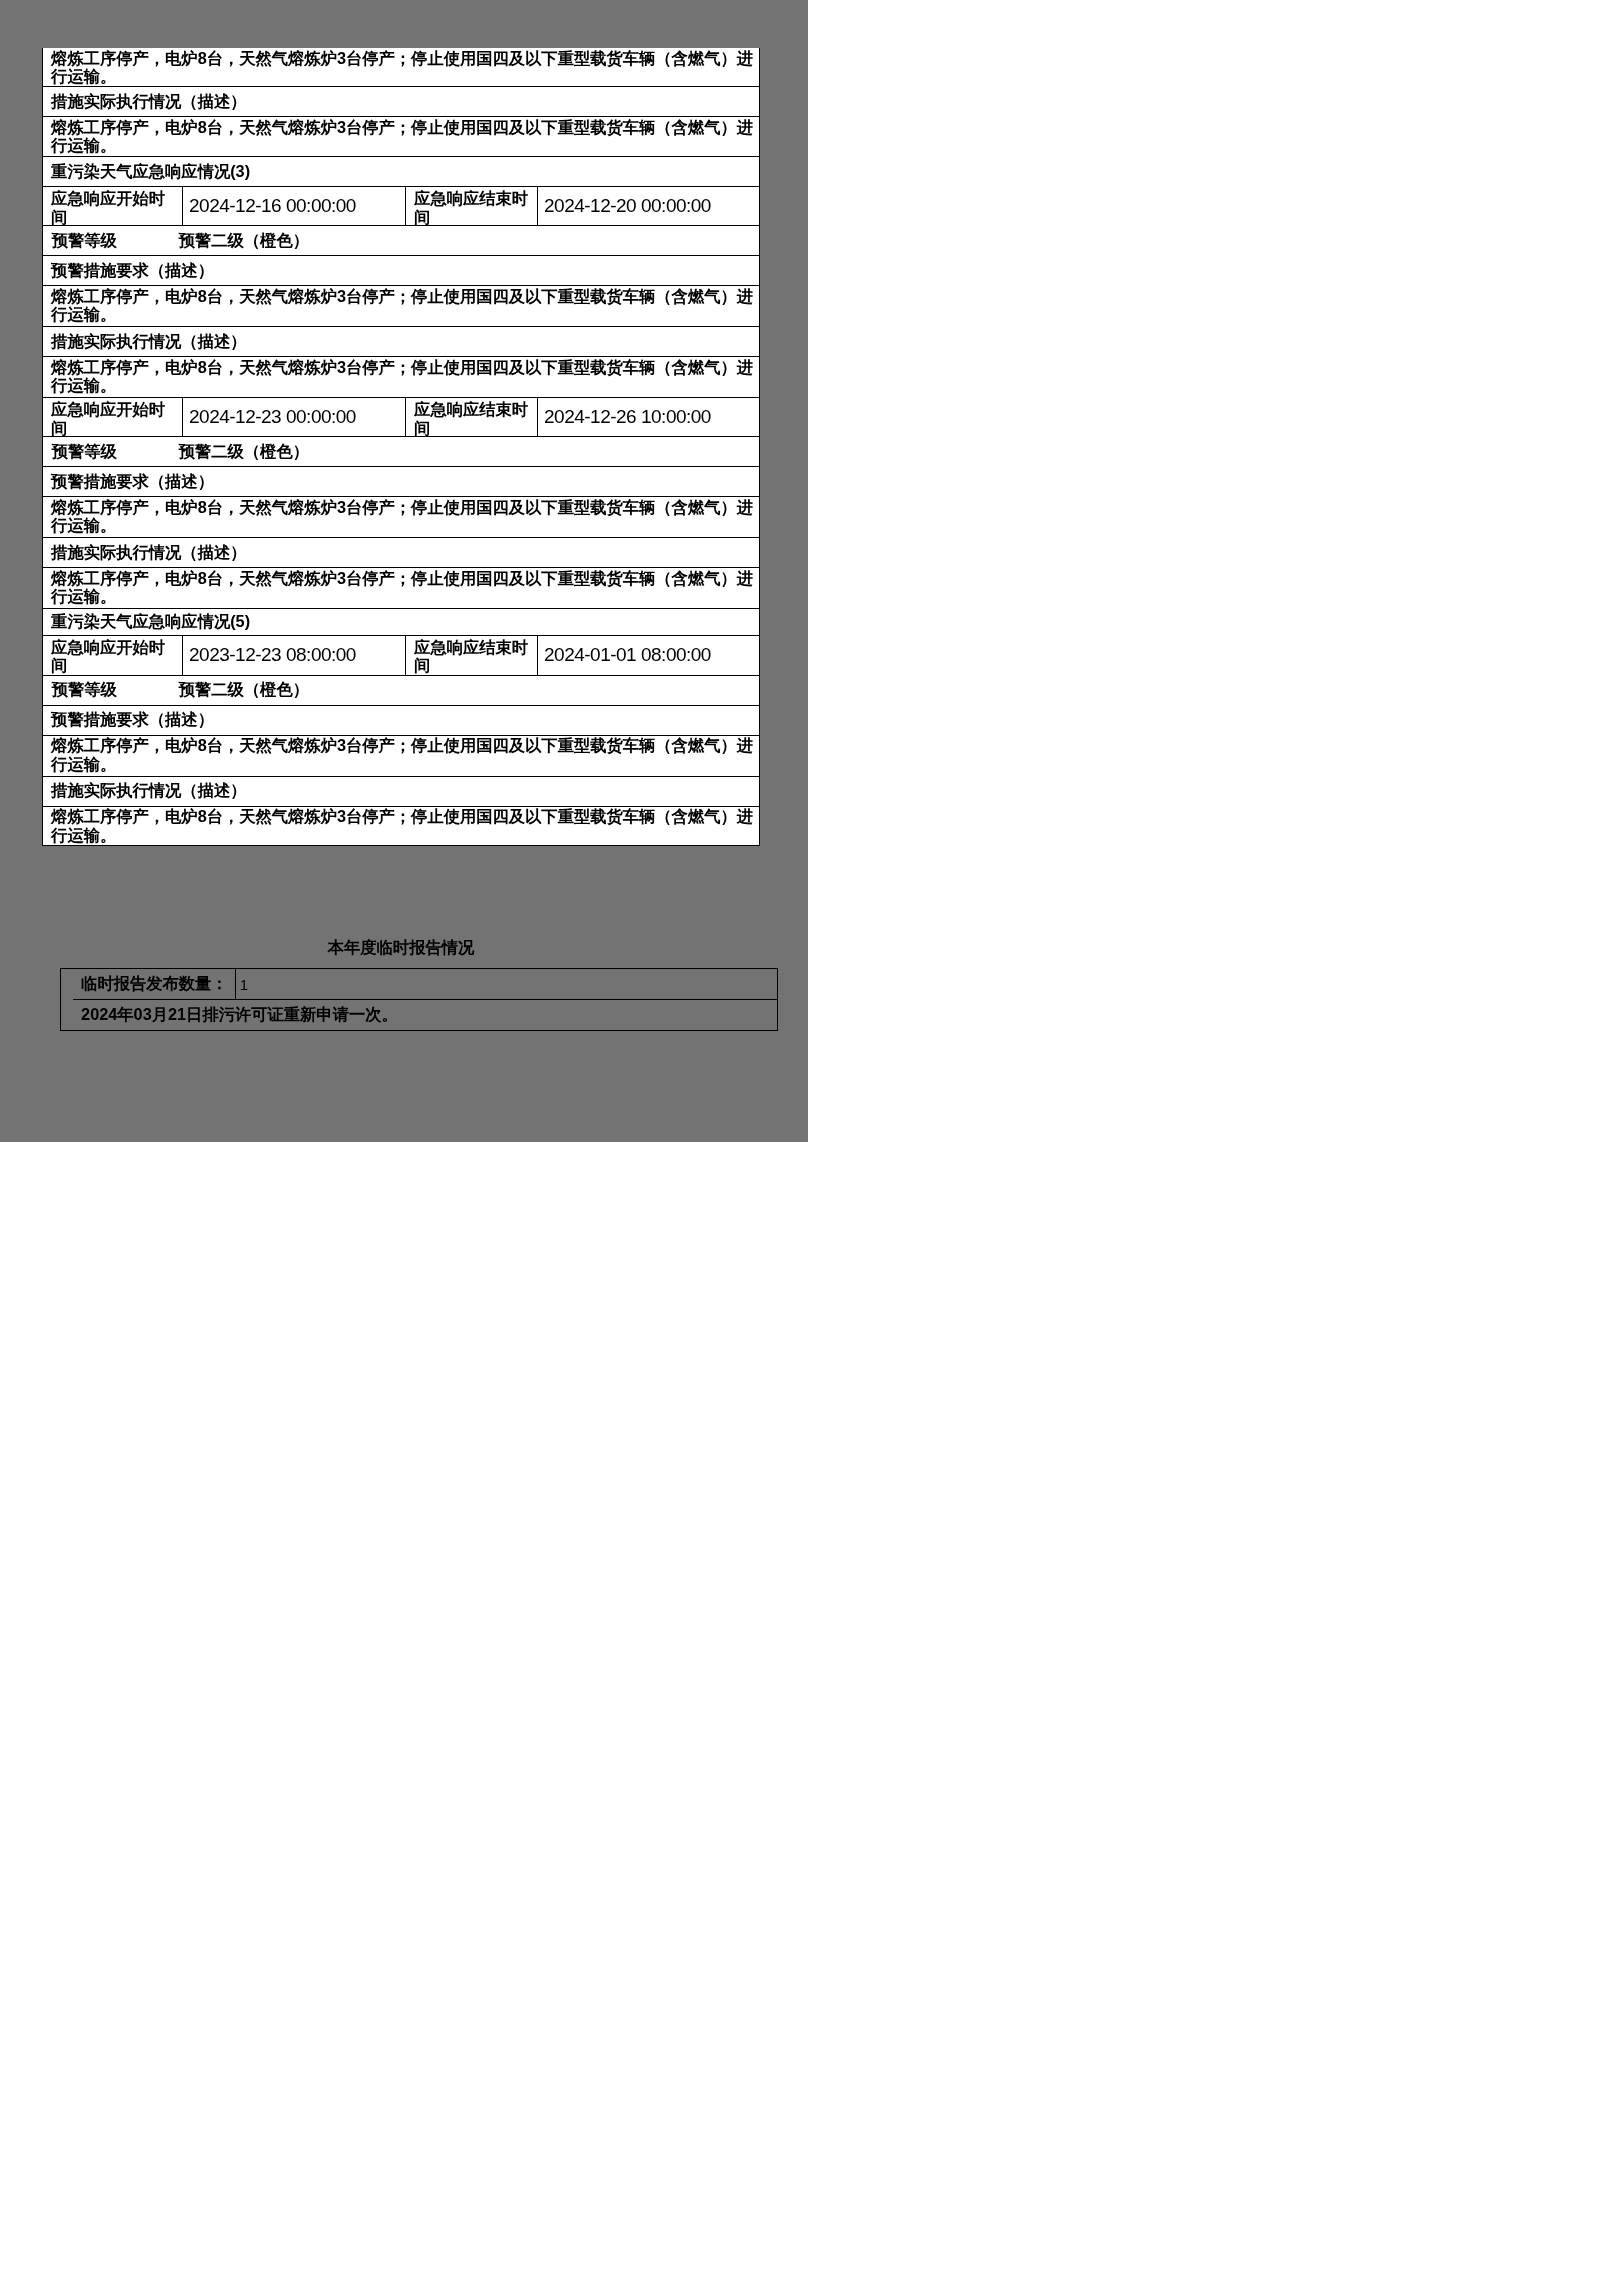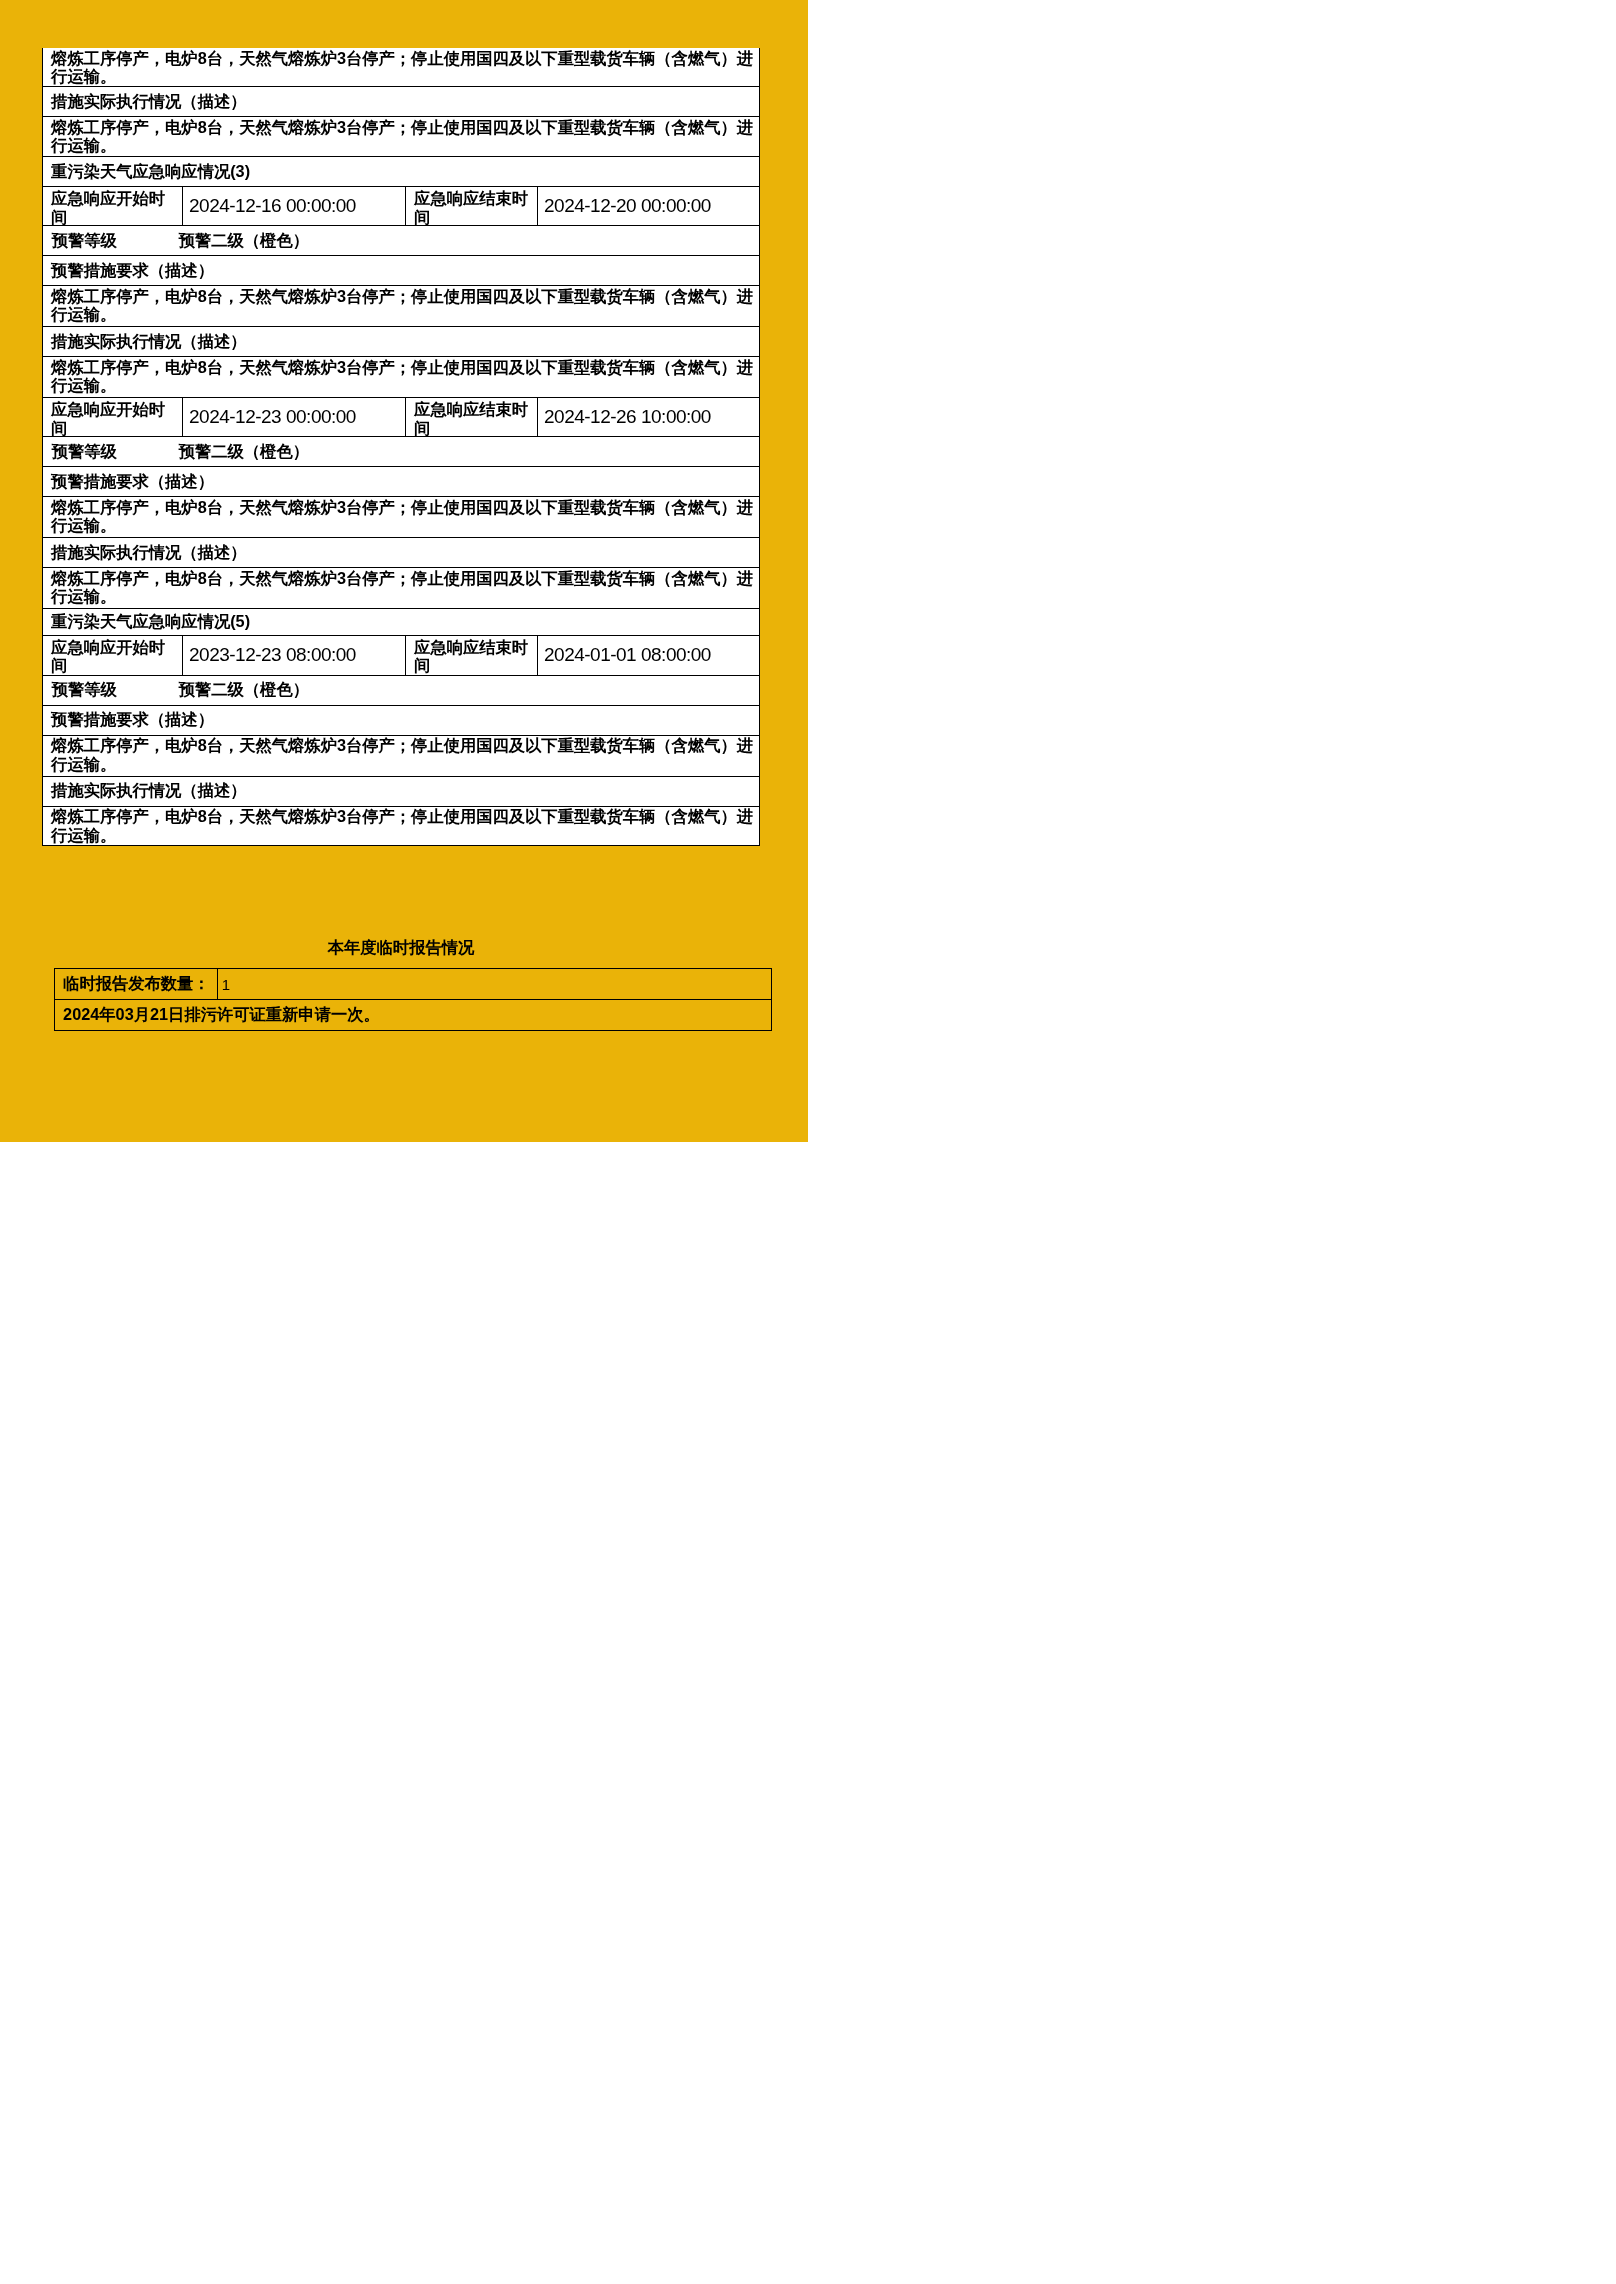--- a/index.html
+++ b/index.html
@@ -1,20 +1,20 @@
 <!DOCTYPE html>
 <html style="font-size:8.7px"><head>
 <meta charset="utf-8">
 <style>
   html,body{margin:0;padding:0;background:#ffffff;}
   .page{
     position:relative;
     width:808px;
     height:1142px;
-    background:#eab308;
+    background:#737373;
     font-family:"Liberation Sans", sans-serif;
     color:#000;
     overflow:hidden;
   }
   
   .main-table{
     position:absolute;
     left:42px; top:48px;
     width:718px;
     border-left:1.1px solid #000;
@@ -96,25 +96,26 @@
     position:absolute;
     left:42px; top:937px;
     width:718px;
     text-align:center;
     font-size:16.3px;
     font-weight:700;
   }
   
   .bottom-table{
     position:absolute;
-    left:54px; top:968px;
+    left:60px; top:968px;
     width:718px;
     border:1.1px solid #000;
     border-bottom:1.6px solid #000;
     box-sizing:border-box;
+    padding-left:12px;
   }
   .b-row{
     position:relative;
     box-sizing:border-box;
     border-bottom:1.1px solid #000;
     overflow:hidden;
   }
   .b-row:last-child{border-bottom:none;}
   .row-count{
     display:grid;

